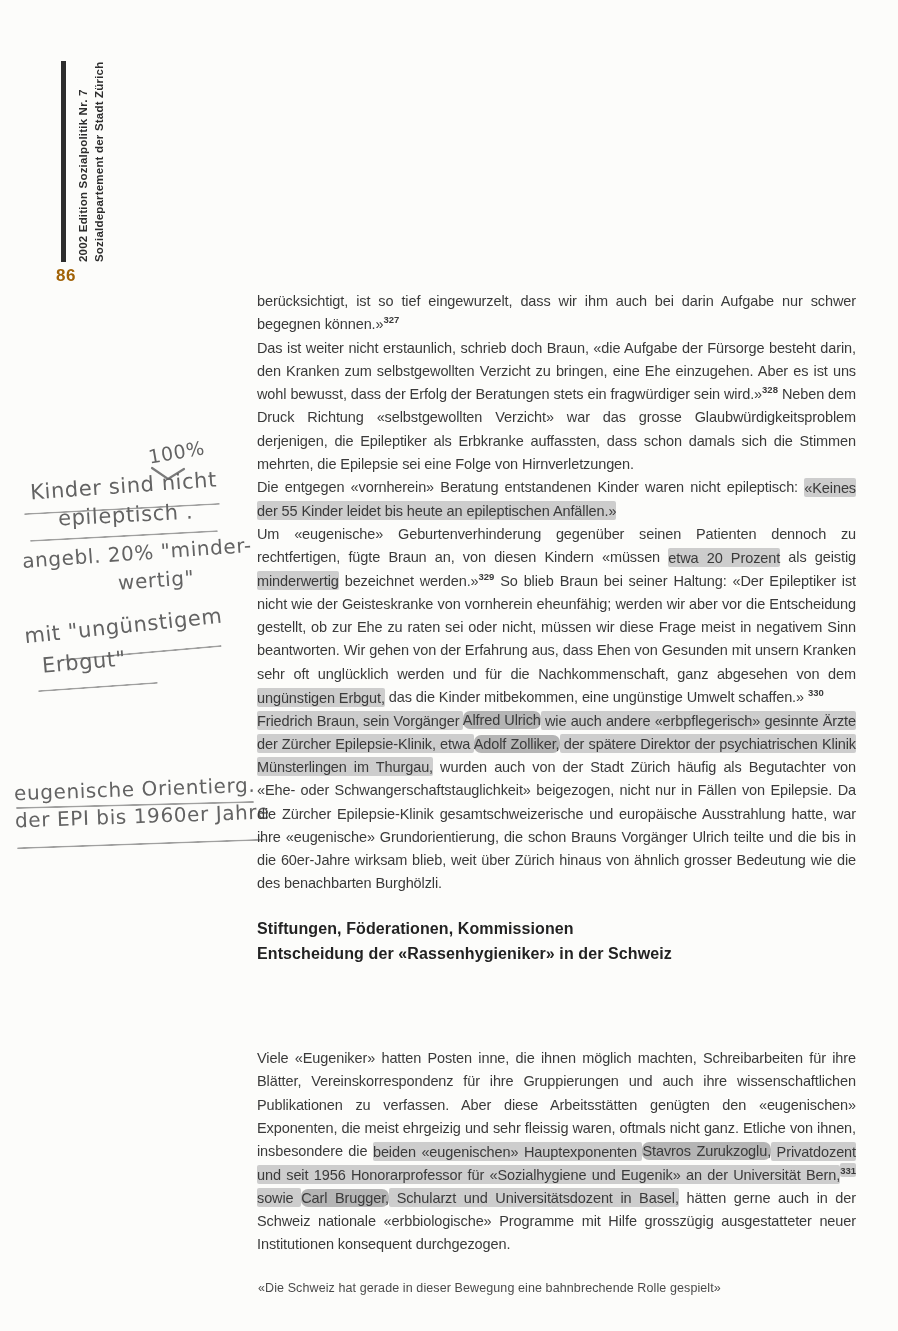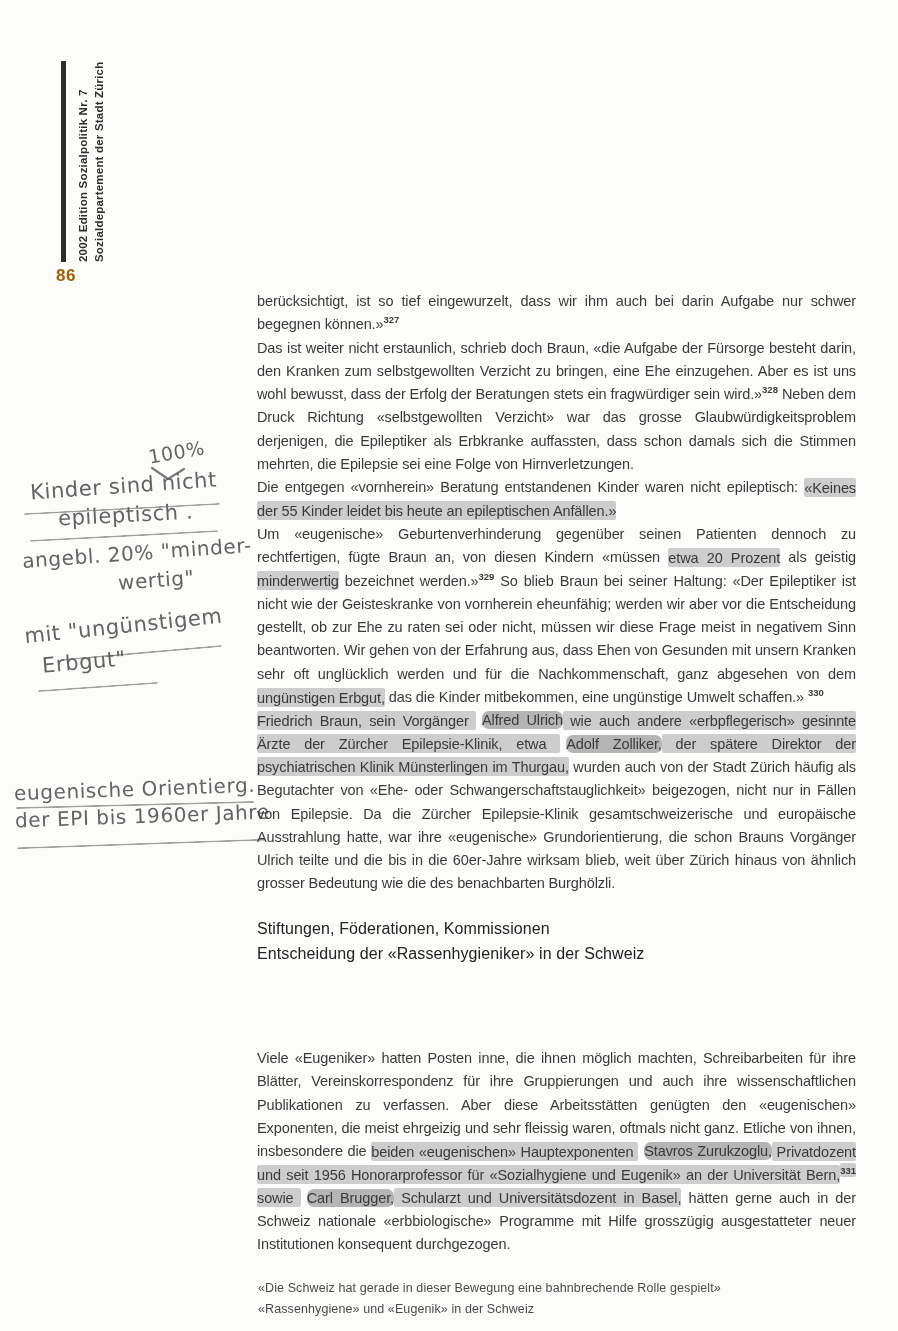--- a/index.html
+++ b/index.html
@@ -24,25 +24,25 @@
     position:absolute; left:257px; width:599px; color:var(--ink);
     font-size:14.5px; line-height:23.3px; letter-spacing:-0.1px;
   }
   .bodycol.b1{top:290px;}
   .bodycol.b2{top:1047px;}
   .bodycol p{margin:0; text-align:justify; hyphens:auto;}
   .sup{vertical-align:super; font-size:9.5px; line-height:0; letter-spacing:0;font-weight:bold;}
   .hl{background:var(--hl); border-radius:2px; padding:1.5px 0;
       box-decoration-break:clone; -webkit-box-decoration-break:clone;}
   .hld{background:var(--hld); border-radius:7px; padding:1px 0;
-      box-decoration-break:clone;margin-left:6px; -webkit-box-decoration-break:clone;}
+      box-decoration-break:clone; -webkit-box-decoration-break:clone;}
   .hl.sup,.hld.sup{vertical-align:super; font-size:9.5px; line-height:0;}
 
   .heading{
-    position:absolute; left:257px; top:916px; font-size:16px; font-weight:normal;
+    position:absolute; left:257px; top:916px; font-size:16px; font-weight:bold;
     color:#222; line-height:25px; letter-spacing:0.1px;
   }
   .footer{
     position:absolute; left:258px; top:1253px; font-size:12.5px; line-height:20.5px;
     color:#4a4a4a; letter-spacing:0.1px;margin-top:25px;
   }
 
   
   .hand{
     position:absolute; color:var(--pencil); font-size:21px; letter-spacing:0.6px;
@@ -96,16 +96,15 @@
     <div>Stiftungen, Föderationen, Kommissionen</div>
     <div>Entscheidung der «Rassenhygieniker» in der Schweiz</div>
   </div>
 
   <div class="bodycol b2">
     <p><span>Viele «Eugeniker» hatten Posten inne, die ihnen möglich machten, Schreibarbeiten für ihre Blätter, Vereinskorrespondenz für ihre Gruppierungen und auch ihre wissenschaftlichen Publikationen zu verfassen. Aber diese Arbeitsstätten genügten den «eugenischen» Exponenten, die meist ehrgeizig und sehr fleissig waren, oftmals nicht ganz. Etliche von ihnen, insbesondere die </span><span class="hl">beiden «eugenischen» Hauptexponenten </span><span class="hld">Stavros Zurukzoglu,</span><span class="hl"> Privatdozent und seit 1956 Honorarprofessor für «Sozialhygiene und Eugenik» an der Universität Bern,</span><span class="hl sup">331</span><span class="hl"> sowie </span><span class="hld">Carl Brugger,</span><span class="hl"> Schularzt und Universitätsdozent in Basel,</span><span> hätten gerne auch in der Schweiz nationale «erbbiologische» Programme mit Hilfe grosszügig ausgestatteter neuer Institutionen konsequent durchgezogen.</span></p>
   </div>
 
   <div class="footer">
     <div>«Die Schweiz hat gerade in dieser Bewegung eine bahnbrechende Rolle gespielt»</div>
-    <div>«Rassenhygiene» und «Eugenik» in der Schweiz</div>
   </div>
 
 </div>
 
 </body></html>

